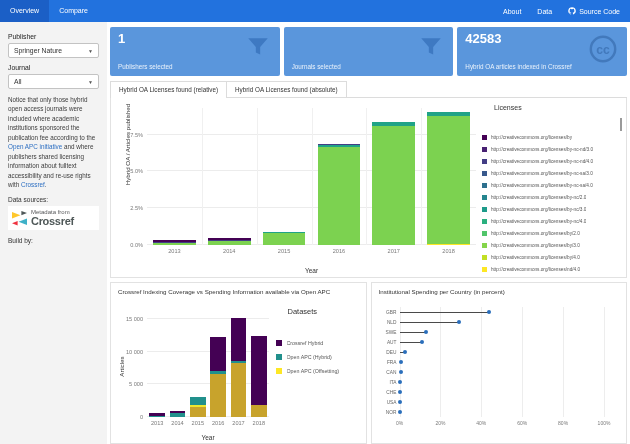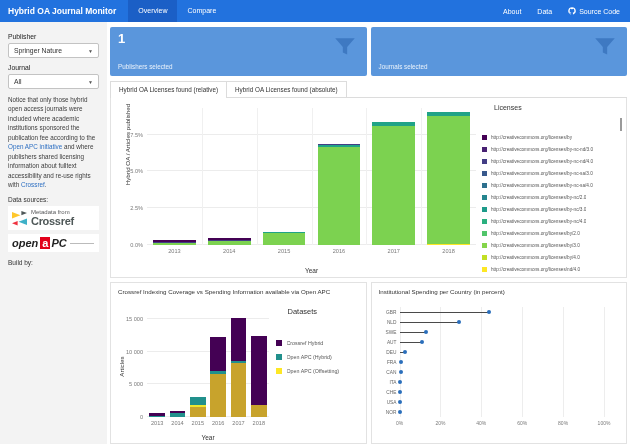--- a/index.html
+++ b/index.html
@@ -87,21 +87,20 @@
   .stem { position:absolute; height:1px; background:#4a4a4a; left:0; }
   .dot { position:absolute; width:4px; height:4px; border-radius:50%; background:#2A6EBB; transform:translate(-50%,-50%); }
   .c3xtick { position:absolute; top:calc(100% + 3px); transform:translateX(-50%); font-size:5px; color:#7a7a7a; }
 
   svg { display:block; }
 </style>
 </head>
 <body>
 
 <div class="navbar">
-  <span class="brand">Hybrid OA Journal Monitor</span>
   <div class="nav-tab active">Overview</div>
   <div class="nav-tab">Compare</div>
   <div class="nav-right">
     <span class="nav-link">About</span>
     <span class="nav-link">Data</span>
     <span class="nav-link">
       <span>
         <svg width="8" height="8" viewBox="0 0 16 16">
             <path fill="#fff" d="M8 .5a7.5 7.5 0 0 0-2.37 14.62c.37.07.5-.16.5-.36v-1.26c-2.08.45-2.52-1-2.52-1-.34-.87-.83-1.1-.83-1.1-.68-.46.05-.45.05-.45.75.05 1.15.77 1.15.77.67 1.15 1.76.82 2.19.63.07-.49.26-.82.48-1.01-1.66-.19-3.41-.83-3.41-3.7 0-.82.29-1.49.77-2.01-.08-.19-.33-.95.07-1.98 0 0 .63-.2 2.06.77a7.2 7.2 0 0 1 3.75 0c1.43-.97 2.06-.77 2.06-.77.4 1.03.15 1.79.07 1.98.48.52.77 1.19.77 2.01 0 2.88-1.75 3.51-3.42 3.7.27.23.51.69.51 1.39v2.06c0 .2.13.43.5.36A7.5 7.5 0 0 0 8 .5z"></path>
           </svg>
@@ -133,26 +132,20 @@
           <polygon points="0,1 9,4.5 0,8" fill="#FFC72C"></polygon>
           <polygon points="10,0 16,2.2 10,4.6" fill="#4F5858"></polygon>
           <polygon points="16,8 7,11.5 16,15" fill="#3EB1C8"></polygon>
           <polygon points="6,10.6 0,13 6,15.4" fill="#EF3340"></polygon>
         </svg>
       </span>
       <span>
         <div class="cr-text1">Metadata from</div>
         <div class="cr-text2">Crossref</div>
       </span>
-    </div>
-    <div class="logo-tile openapc">
-      <span>open</span>
-        <span class="red-a">a</span>
-        <span>PC</span>
-      <span class="tagline"></span>
     </div>
     <div class="ds-label">Build by:</div>
   </aside>
 
   <main class="main">
     <div class="cards">
       <div class="card">
         <div class="value">1</div>
         <div class="label">Publishers selected</div>
         <span class="cicon">
@@ -160,20 +153,30 @@
               <path fill="#3E79C2" d="M3 4h18l-7 8v7l-4-2v-5L3 4z"></path>
             </svg>
         </span>
       </div>
       <div class="card">
         <div class="label">Journals selected</div>
         <span class="cicon">
           <svg width="26" height="26" viewBox="0 0 24 24">
               <path fill="#3E79C2" d="M3 4h18l-7 8v7l-4-2v-5L3 4z"></path>
             </svg>
+        </span>
+      </div>
+      <div class="card">
+        <div class="value">42583</div>
+        <div class="label">Hybrid OA articles indexed in Crossref</div>
+        <span class="cicon">
+          <svg width="30" height="30" viewBox="0 0 32 32">
+            <circle cx="16" cy="16" r="13" fill="none" stroke="#4279BC" stroke-width="2.6"></circle>
+            <text x="16" y="21" font-size="13" font-weight="bold" fill="#4279BC" text-anchor="middle" font-family="Liberation Sans, sans-serif">cc</text>
+          </svg>
         </span>
       </div>
     </div>
 
     <div class="tabs">
       <div class="tab active">Hybrid OA Licenses found (relative)</div>
       <div class="tab inactive">Hybrid OA Licenses found (absolute)</div>
     </div>
 
     <section class="panel" id="main-panel">

